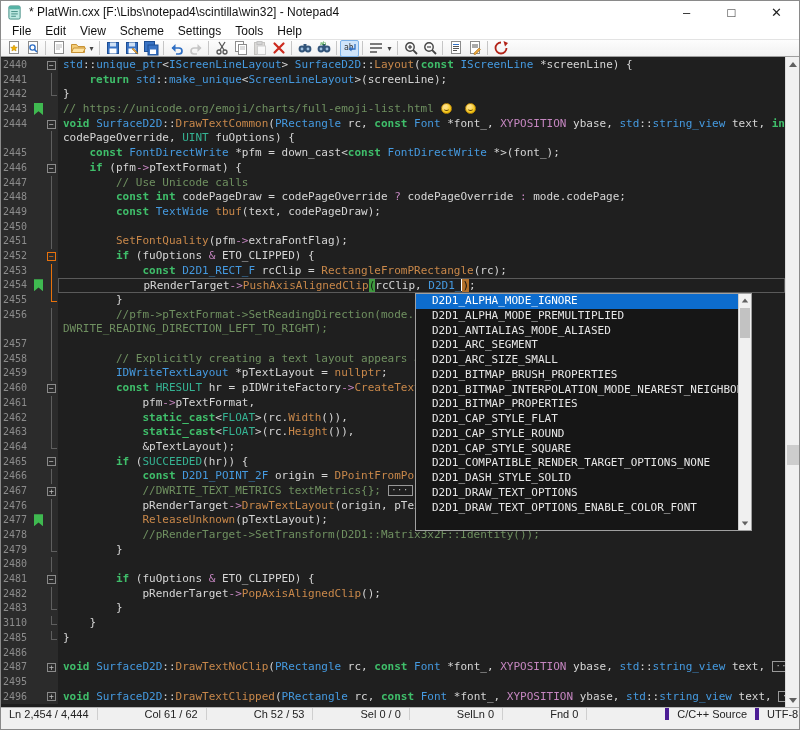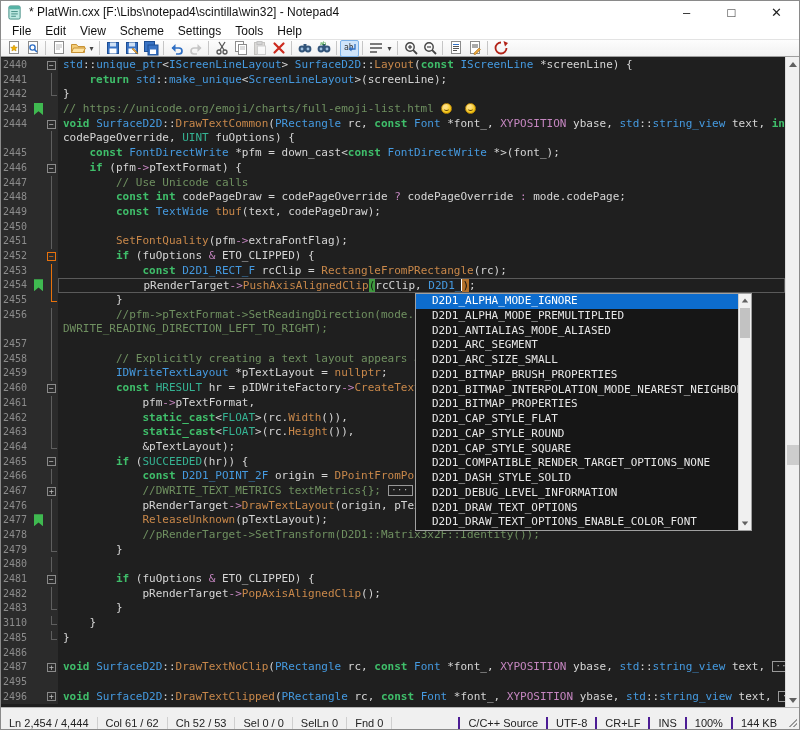--- a/index.html
+++ b/index.html
@@ -65,24 +65,24 @@
   .autocomplete { position:absolute; left:414px; top:236px; width:337px; height:238px; background:#161616; border:1px solid #a0a0a0; z-index:5; display:flex; }
   .ac-list { flex:1 1 auto; overflow:hidden; }
   .ac-item { height:14.75px; font:11px/14.75px "DejaVu Sans Mono",monospace; color:#e6e6e6; white-space:pre; padding-left:16px; }
   .ac-item.sel { background:var(--c-sel); color:#fff; }
   .ac-scroll { flex:0 0 13px; background:#f0f0f0; border-left:1px solid #cfcfcf; position:relative; }
   .ac-arrow { position:absolute; left:0; width:12px; height:13px; display:flex; align-items:center; justify-content:center; }
   .ac-arrow.up { top:0; } .ac-arrow.down { bottom:0; }
   .ac-thumb { position:absolute; left:1px; top:14px; width:10px; height:30px; background:#c2c2c2; }
 
   
-  .statusbar { height:22px; background:#f0f0f0; border-top:1px solid #b5b5b5; display:flex; align-items:flex-end; font-size:11px; color:#222; flex:0 0 auto; }
+  .statusbar { height:22px; background:#f0f0f0; border-top:1px solid #b5b5b5; display:flex; align-items:flex-start; font-size:11px; color:#222; flex:0 0 auto;gap:39px; }
   .sb-seg { display:flex; align-items:center; padding:0 8px; border-right:1px solid #cfcfcf; white-space:nowrap; }
   .sb-fill { flex:1 1 auto; }
-  .sb-right .sb-seg { border-right:none; border-left:2px solid #4c1d95; }
+  .sb-right .sb-seg { border-right:none; border-left:4px solid #4c1d95; }
   .sb-right { display:flex; }
   .grip { width:14px; position:relative; }
   .grip::after { content:""; position:absolute; right:2px; bottom:2px; width:8px; height:8px;
     background:linear-gradient(135deg,transparent 50%,#9a9a9a 50%,#9a9a9a 60%,transparent 60%,transparent 75%,#9a9a9a 75%,#9a9a9a 85%,transparent 85%); }
 </style>
 </head>
 <body>
 
 <div class="window">
 
@@ -643,21 +643,20 @@
           <div class="ac-item">D2D1_ARC_SEGMENT</div>
           <div class="ac-item">D2D1_ARC_SIZE_SMALL</div>
           <div class="ac-item">D2D1_BITMAP_BRUSH_PROPERTIES</div>
           <div class="ac-item">D2D1_BITMAP_INTERPOLATION_MODE_NEAREST_NEIGHBOR</div>
           <div class="ac-item">D2D1_BITMAP_PROPERTIES</div>
           <div class="ac-item">D2D1_CAP_STYLE_FLAT</div>
           <div class="ac-item">D2D1_CAP_STYLE_ROUND</div>
           <div class="ac-item">D2D1_CAP_STYLE_SQUARE</div>
           <div class="ac-item">D2D1_COMPATIBLE_RENDER_TARGET_OPTIONS_NONE</div>
           <div class="ac-item">D2D1_DASH_STYLE_SOLID</div>
-          <div class="ac-item">D2D1_DEBUG_LEVEL_INFORMATION</div>
           <div class="ac-item">D2D1_DRAW_TEXT_OPTIONS</div>
           <div class="ac-item">D2D1_DRAW_TEXT_OPTIONS_ENABLE_COLOR_FONT</div>
         </div>
       <div class="ac-scroll">
         <div class="ac-arrow up">
             <div class="tri-up" style="transform:scale(.8)"></div>
           </div>
         <div class="ac-thumb"></div>
         <div class="ac-arrow down">
             <div class="tri-down" style="transform:scale(.8)"></div>

